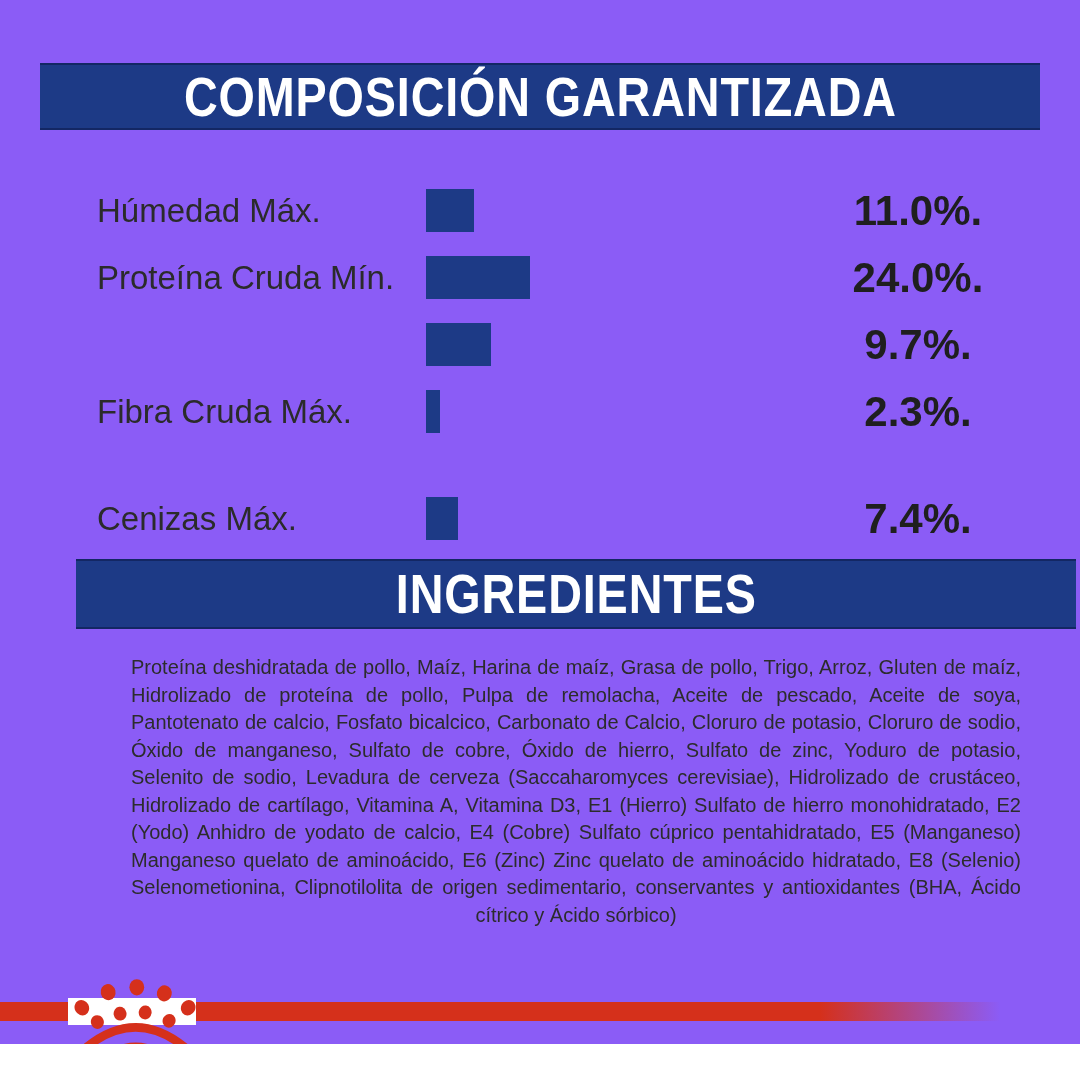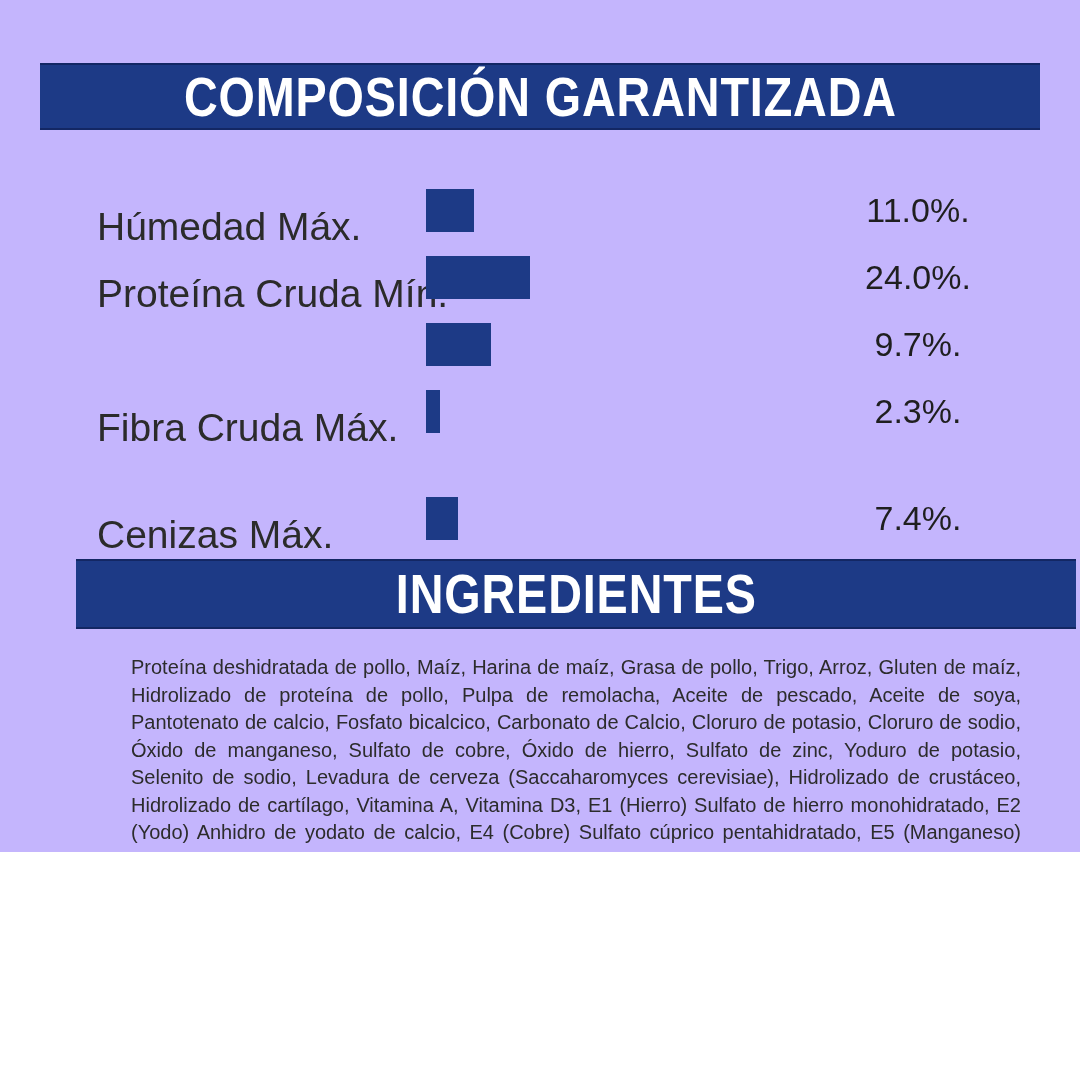--- a/index.html
+++ b/index.html
@@ -1,40 +1,40 @@
 <!DOCTYPE html>
 <html><head>
 <meta charset="utf-8">
 <style>
   html,body{margin:0;padding:0;background:#ffffff;}
   #stage{
-    position:relative;width:1080px;height:852px;background:#c4b5fd;
+    position:relative;width:1080px;height:1044px;background:#8b5cf6;
     overflow:hidden;font-family:"Liberation Sans",sans-serif;
   }
   .navy-bar{
     position:absolute;left:40px;width:1000px;
     display:flex;align-items:center;justify-content:center;
     box-shadow:inset 0 2px 0 rgba(8,18,60,.45), inset 0 -2px 0 rgba(8,18,60,.45);
   }
   .navy-bar .bar-title{
     color:#ffffff;font-weight:700;font-size:55px;letter-spacing:1px;
     transform:scaleX(.85);transform-origin:center;white-space:nowrap;
   }
   #bar-comp{top:63px;height:67px;}
   #bar-ingr{top:559px;height:70px;}
   #chart{position:absolute;left:0;top:185px;width:1080px;height:340px;}
   .chart-row{position:absolute;left:0;width:1080px;height:67px;}
   .chart-label{
-    position:absolute;left:97px;top:16px;height:51px;line-height:51px;
-    font-size:39px;color:#2b2b2b;white-space:nowrap;
+    position:absolute;left:97px;top:0;height:51px;line-height:51px;
+    font-size:33px;color:#2b2b2b;white-space:nowrap;
   }
   .chart-bar{position:absolute;left:426px;top:4px;height:43px;}
   .chart-value{
     position:absolute;left:843px;top:0;width:150px;height:51px;line-height:51px;
-    font-size:34px;color:#1f1f1f;text-align:center;white-space:nowrap;
+    font-size:42px;color:#1f1f1f;text-align:center;white-space:nowrap;font-weight:bold;
   }
   #ingredients-text{
     position:absolute;left:95px;top:634px;width:890px;
     font-size:20px;line-height:27.5px;color:#2c2c2c;
     text-align:justify;text-align-last:center;margin-left:36px;
   }
   #brand-band{position:absolute;left:0;top:1002px;width:1000px;height:19px;}
   #logo-gap{position:absolute;left:68px;top:998px;width:128px;height:27px;background:#ffffff;}
   #paw-logo{position:absolute;left:72px;top:979px;width:132px;height:98px;}
 </style>

